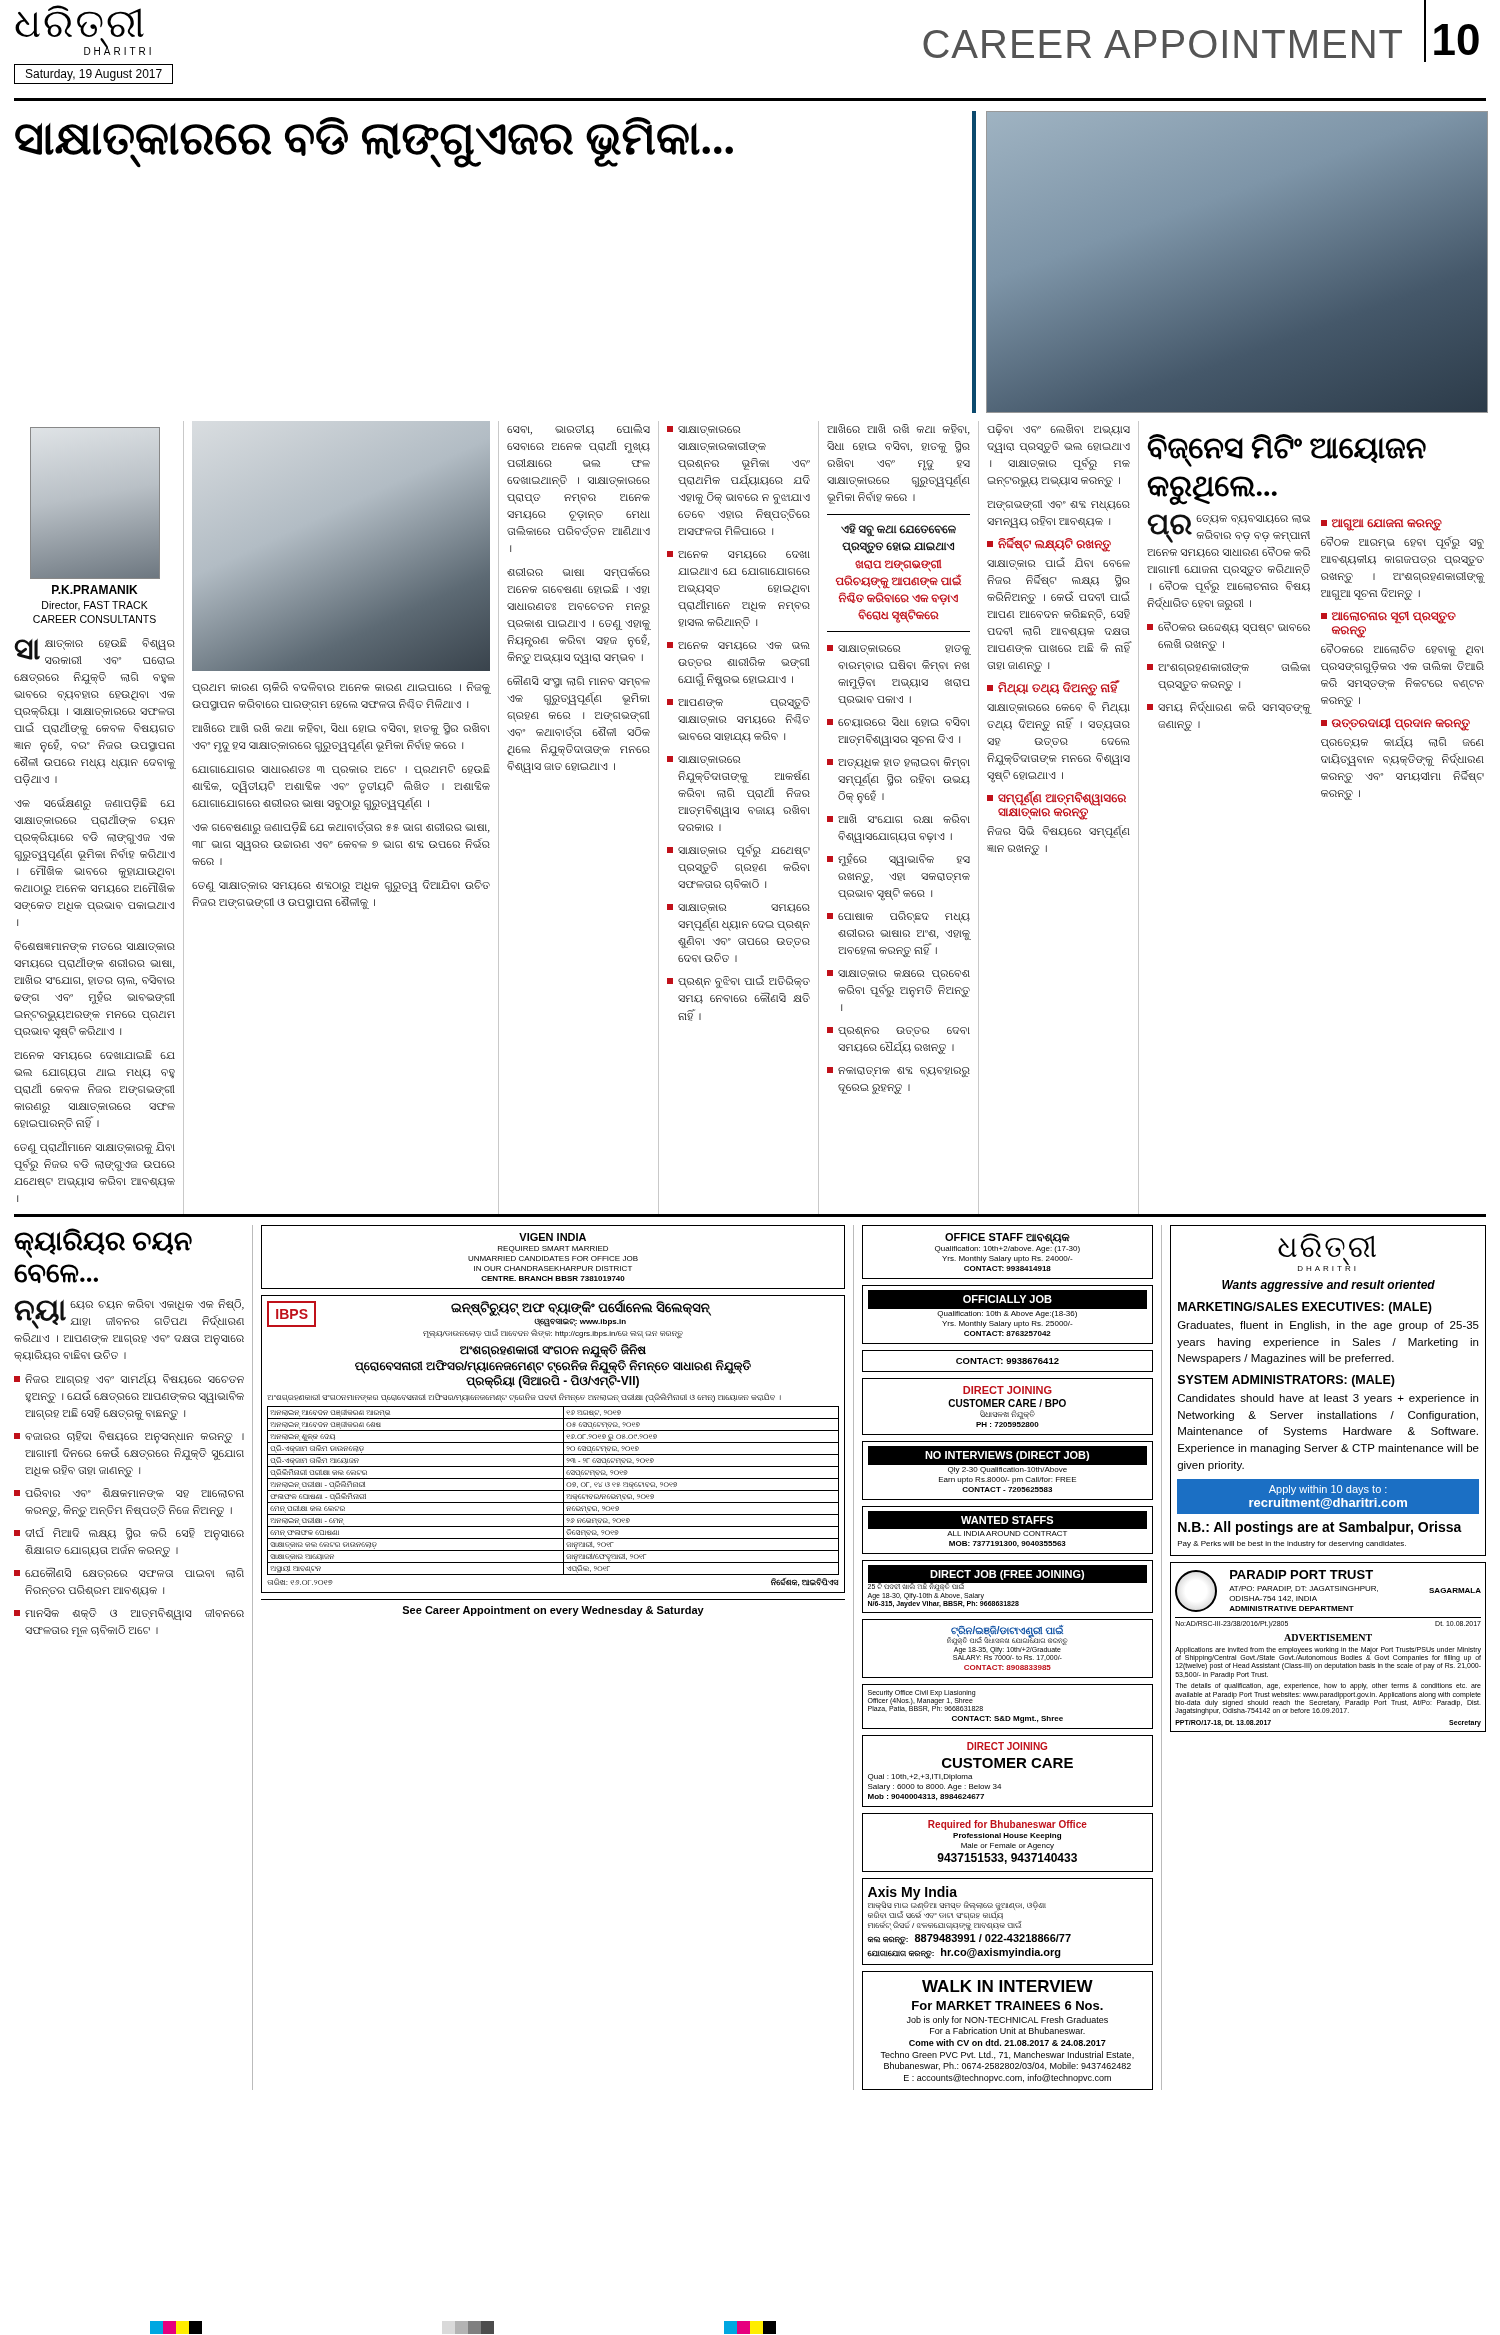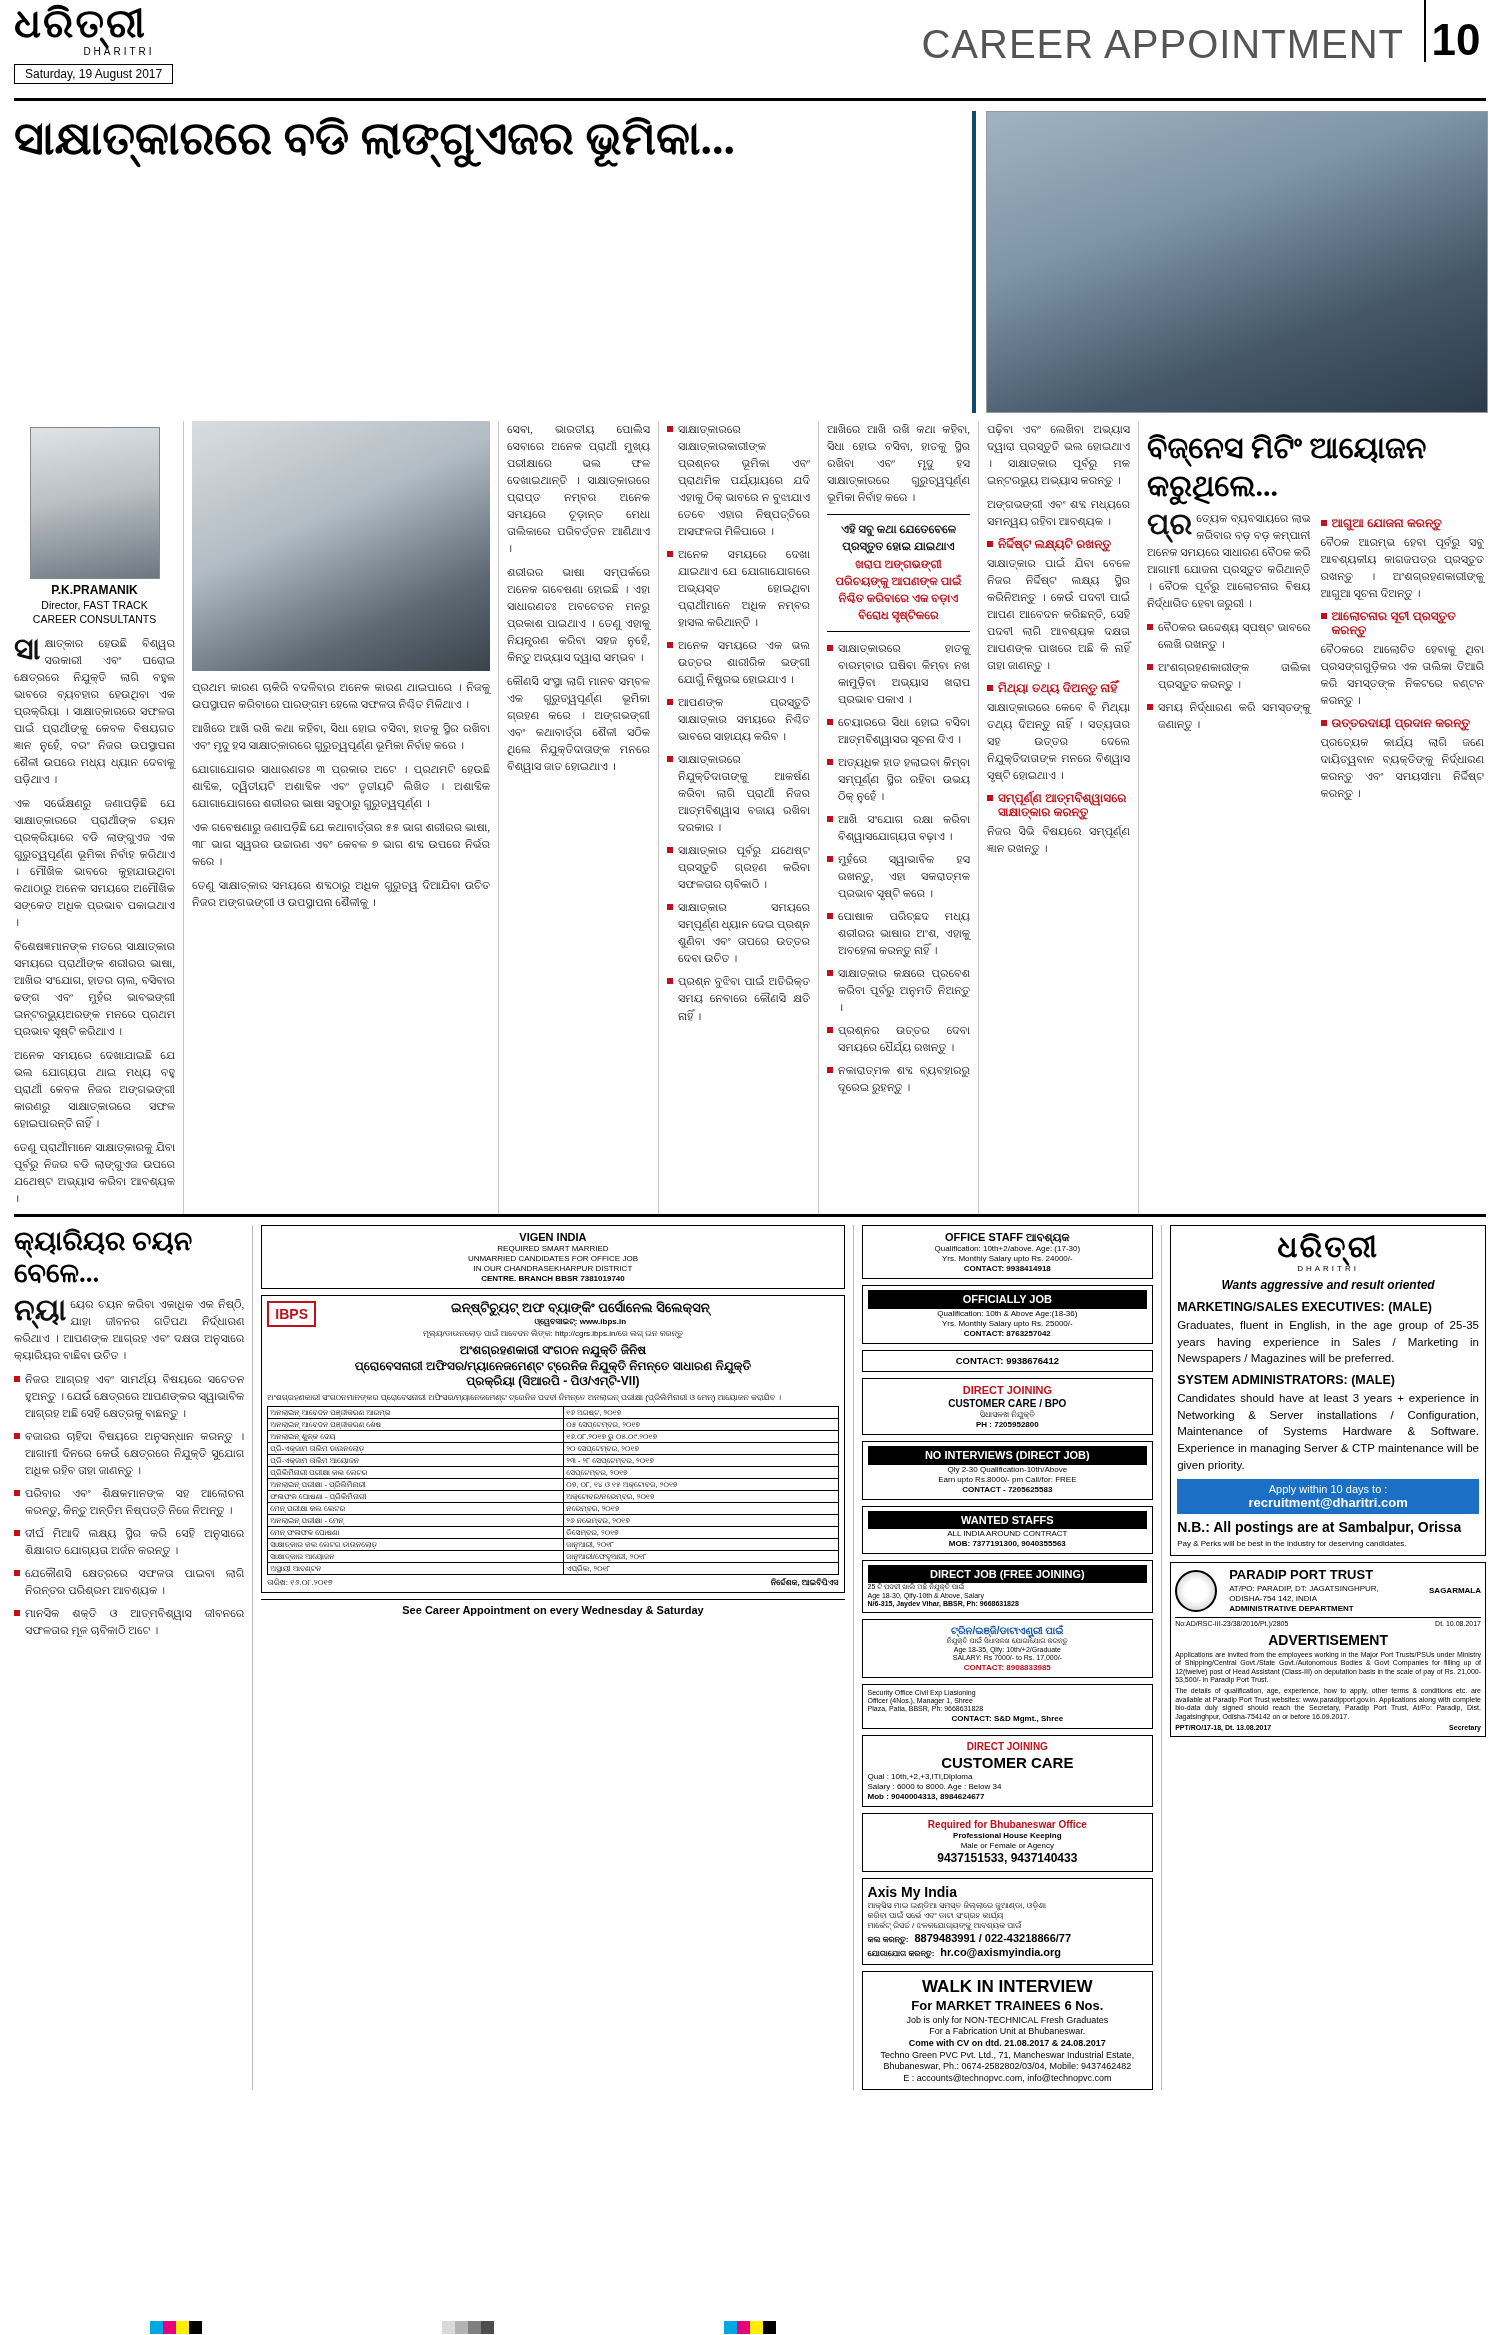--- a/index.html
+++ b/index.html
@@ -32,21 +32,21 @@
     display: flex;
     align-items: flex-start;
   }
   .logo-block {
     width: 210px;
     padding-top: 4px;
   }
   .logo-od {
     font-family: "Liberation Serif", serif;
     font-size: 40px;
-    font-weight: bold;
+    font-weight: normal;
     letter-spacing: 2px;
     line-height: 1;
     color: #000;
   }
   .logo-en {
     font-size: 10px;
     letter-spacing: 3px;
     text-align: center;
     margin-top: 2px;
   }
@@ -737,21 +737,21 @@
             <div class="tiny">AT/PO: PARADIP, DT: JAGATSINGHPUR,</div>
             <div class="tiny">ODISHA-754 142, INDIA</div>
             <div class="tiny bold">ADMINISTRATIVE DEPARTMENT</div>
           </div>
           <div class="tiny bold">SAGARMALA</div>
         </div>
         <div class="flexrow" style="justify-content:space-between;border-top:1px solid #000;margin-top:3px;padding-top:2px;">
           <span class="xtiny">No:AD/RSC-III-23/38/2016/Pt.)/2805</span>
           <span class="xtiny">Dt. 10.08.2017</span>
         </div>
-        <div class="center bold" style="font-size:14px;margin:2px 0;">ADVERTISEMENT</div>
+        <div class="center bold" style="font-size:10px;margin:2px 0;font-family:Liberation Serif, serif;">ADVERTISEMENT</div>
         <div class="xtiny" style="text-align:justify;">Applications are invited from the employees working in the Major Port Trusts/PSUs under Ministry of Shipping/Central Govt./State Govt./Autonomous Bodies &amp; Govt Companies for filling up of 12(twelve) post of Head Assistant (Class-III) on deputation basis in the scale of pay of Rs. 21,000-53,500/- in Paradip Port Trust.</div>
         <div class="xtiny" style="text-align:justify;margin-top:3px;">The details of qualification, age, experience, how to apply, other terms &amp; conditions etc. are available at Paradip Port Trust websites: www.paradipport.gov.in. Applications along with complete bio-data duly signed should reach the Secretary, Paradip Port Trust, At/Po: Paradip, Dist. Jagatsinghpur, Odisha-754142 on or before 16.09.2017.</div>
         <div class="flexrow" style="justify-content:space-between;margin-top:3px;">
           <span class="xtiny bold">PPT/RO/17-18,  Dt. 13.08.2017</span>
           <span class="xtiny bold">Secretary</span>
         </div>
       </div>
     </div>
   </div>
 

